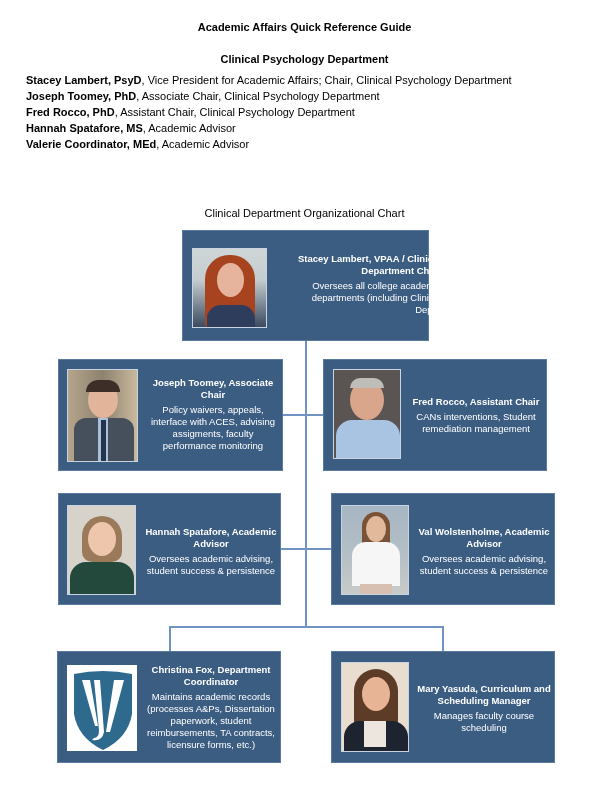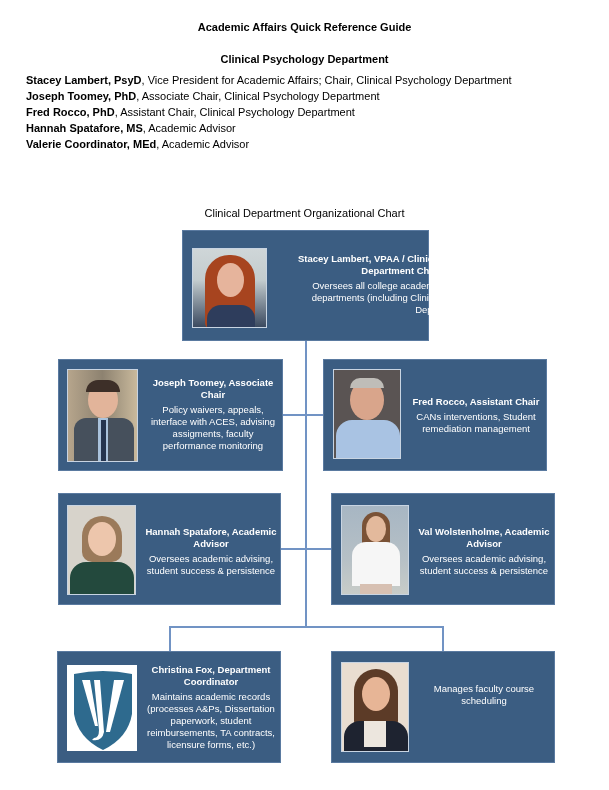--- a/index.html
+++ b/index.html
@@ -125,15 +125,16 @@
 </div>
 
 <div class="box" style="left:331px; top:651px; width:224px; height:112px;">
   <div class="photo" style="left:9px; top:10px; width:68px; height:90px; background:#e9ddd0;">
     <div style="position:absolute; left:12px; top:6px; width:44px; height:60px; border-radius:22px 22px 8px 8px; background:#5c3b27;"></div>
     <div style="position:absolute; left:20px; top:14px; width:28px; height:34px; border-radius:50%; background:#e7b596;"></div>
     <div style="position:absolute; left:2px; top:58px; width:64px; height:32px; border-radius:16px 16px 0 0; background:#1e2330;"></div>
     <div style="position:absolute; left:22px; top:58px; width:22px; height:26px; background:#ece6de;"></div>
   </div>
   <div class="txt" style="left:84px; top:31px; width:136px;">
+    <div class="nm">Mary Yasuda, Curriculum and Scheduling Manager</div>
     <div class="ds">Manages faculty course scheduling</div>
   </div>
 </div>
 
 </body></html>

